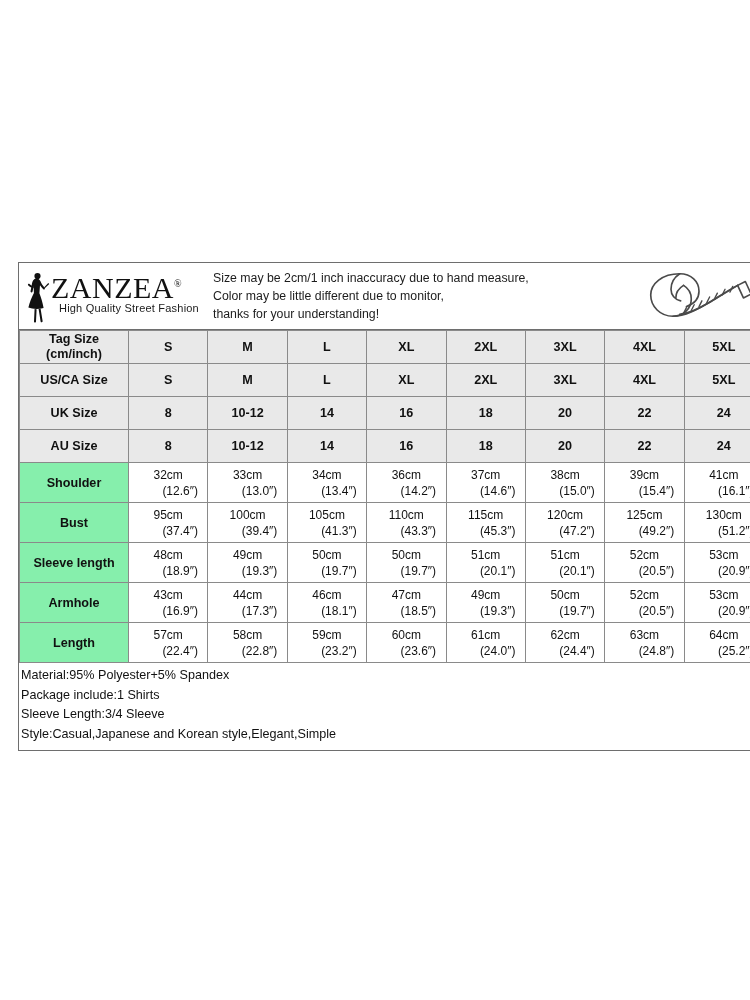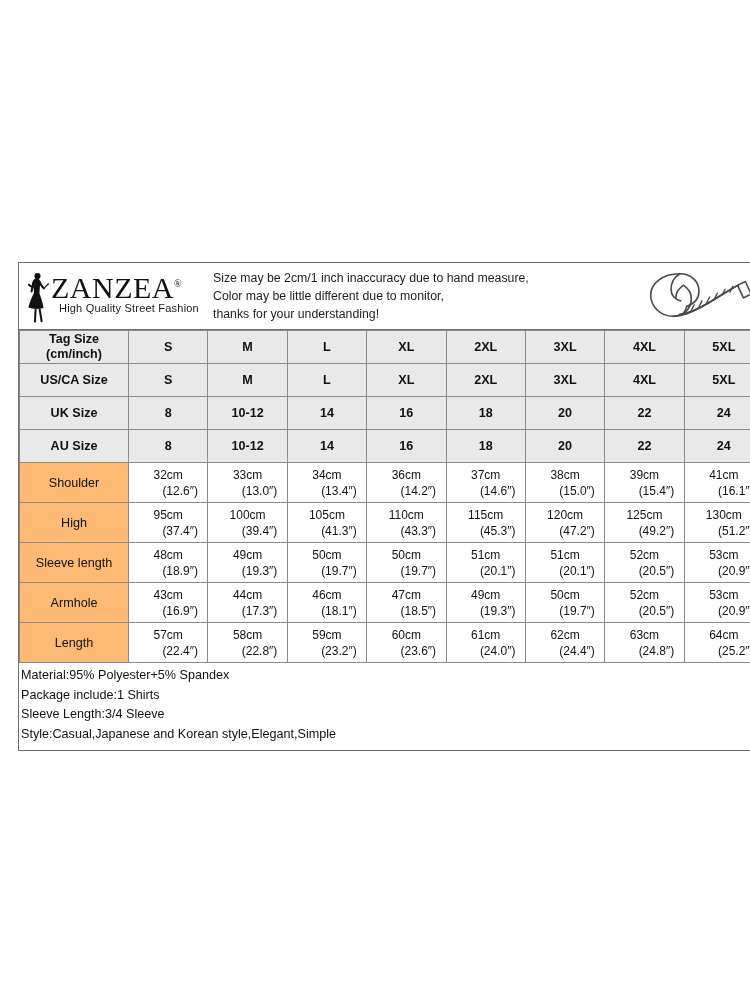--- a/index.html
+++ b/index.html
@@ -103,22 +103,22 @@
     width: 100%;
     table-layout: fixed;
   }
   table.size-table td {
     border: 1px solid #8a8a8a;
     text-align: center;
     vertical-align: middle;
     color: #111111;
   }
   table.size-table td.rowlabel {
-    background: #fdba74;
-    font-weight: normal;
+    background: #86efac;
+    font-weight: bold;
     font-size: 12.6px;
     width: 108px;
   }
   table.size-table tr.sizerow td {
     background: #e9e9e9;
     font-weight: bold;
     font-size: 12.6px;
     height: 30px;
   }
   table.size-table tr.sizerow td.two-line {
@@ -287,21 +287,21 @@
             <span class="cm">39cm</span>
             <span class="inch">(15.4″)</span>
           </td>
         <td class="val">
             <span class="cm">41cm</span>
             <span class="inch">(16.1″)</span>
           </td>
       </tr>
 
       <tr class="measrow">
-        <td class="rowlabel">High</td>
+        <td class="rowlabel">Bust</td>
         <td class="val">
             <span class="cm">95cm</span>
             <span class="inch">(37.4″)</span>
           </td>
         <td class="val">
             <span class="cm">100cm</span>
             <span class="inch">(39.4″)</span>
           </td>
         <td class="val">
             <span class="cm">105cm</span>

